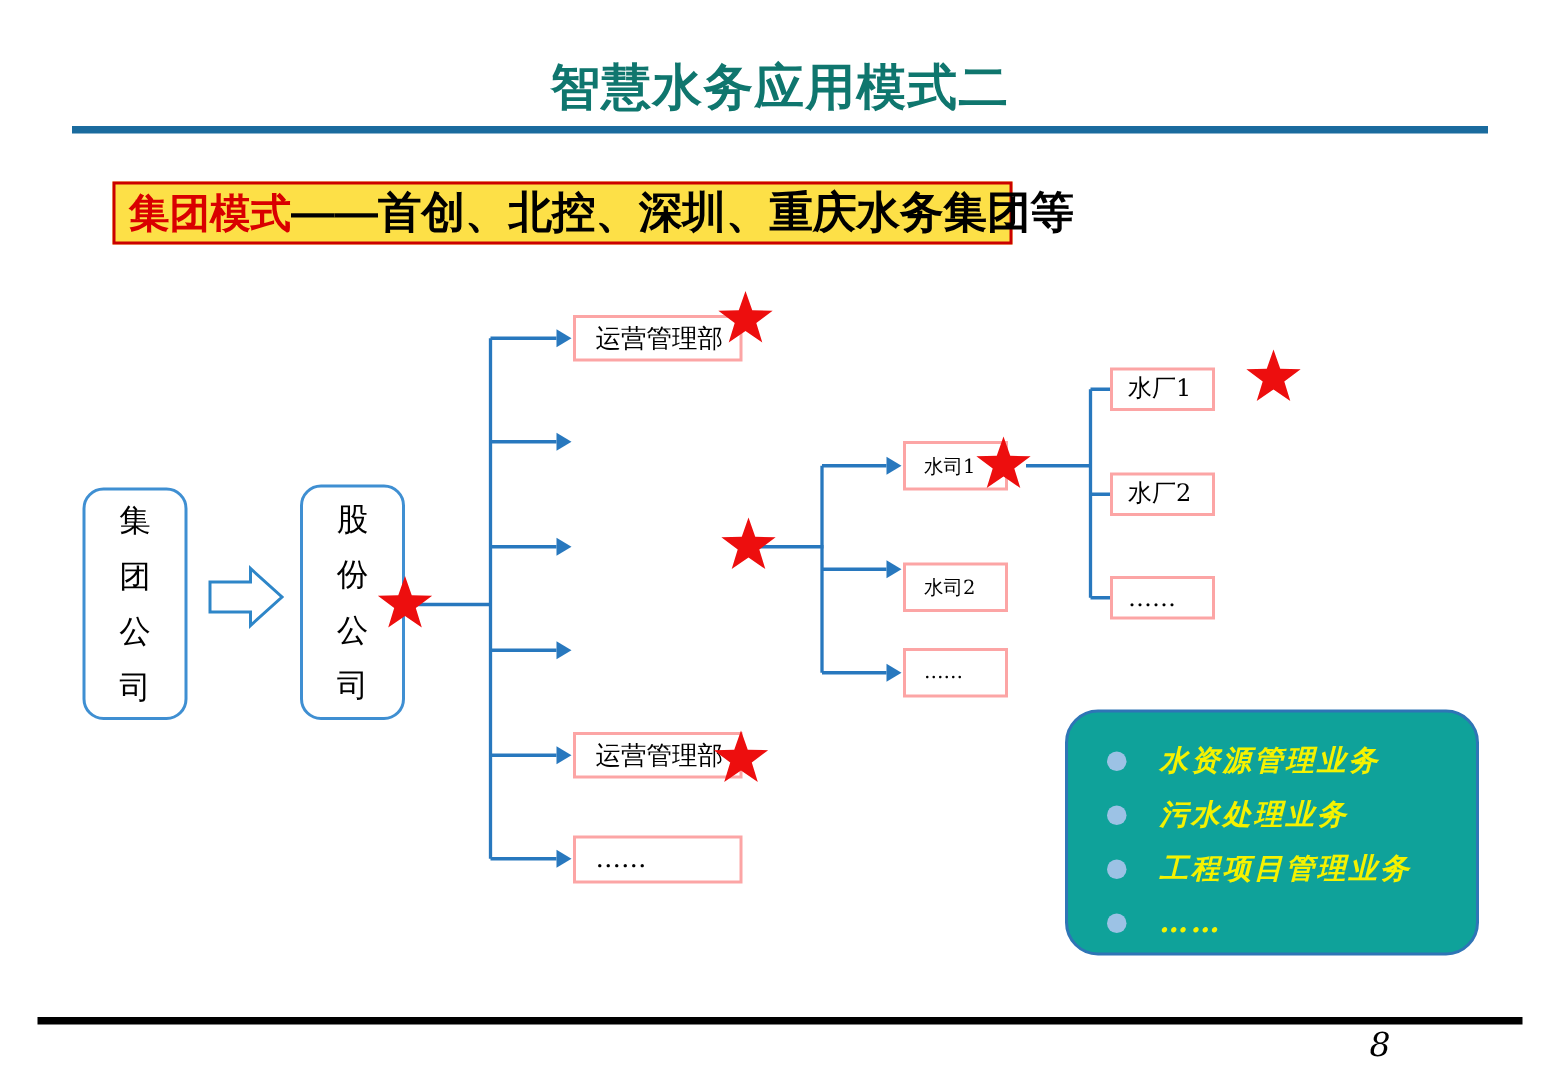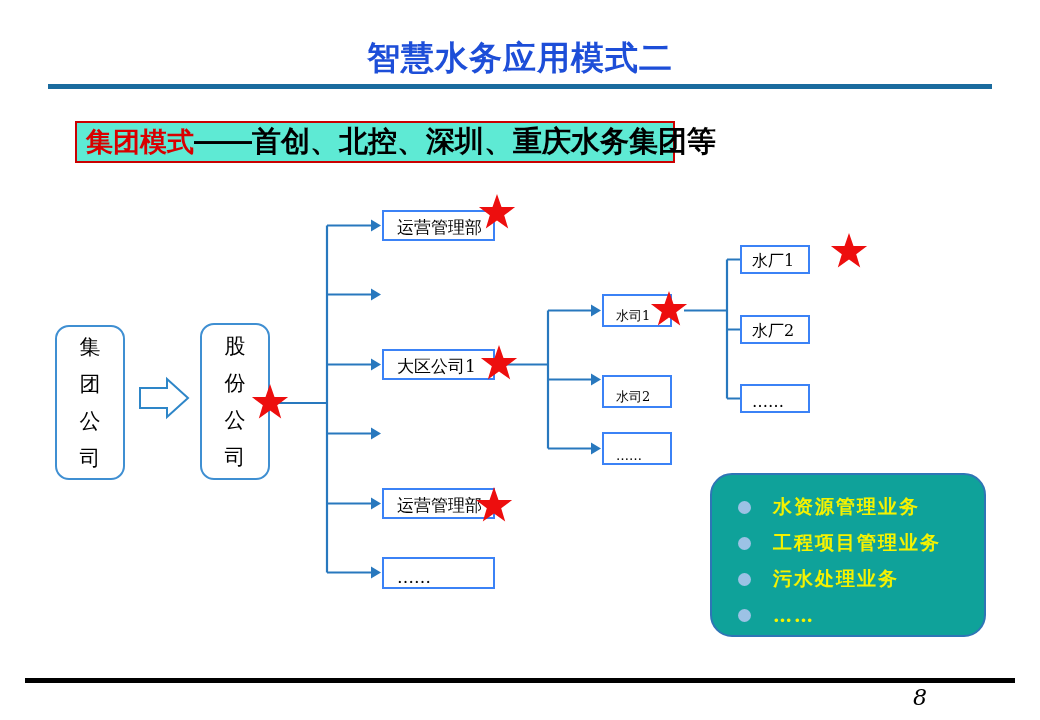--- a/index.html
+++ b/index.html
@@ -3,56 +3,57 @@
 <meta charset="utf-8">
 <style>
   html,body{margin:0;padding:0;background:#ffffff;}
   .slide{
     position:relative;width:1040px;height:720px;background:#ffffff;overflow:hidden;
     font-family:"Liberation Sans","DejaVu Sans",sans-serif;
   }
   
   .title{
     position:absolute;top:36px;left:0;width:100%;text-align:center;
-    font-size:33px;font-weight:bold;color:#1d4ed8;letter-spacing:1px;
+    font-size:33px;font-weight:bold;color:#0f766e;letter-spacing:1px;
   }
   .title-rule{position:absolute;left:48px;top:84px;width:944px;height:5px;background:#1A6B9E;}
   
   .banner{
     position:absolute;left:75px;top:121px;width:600px;height:42px;
-    border:2px solid #cb0000;box-sizing:border-box;background:#5eead4;
+    border:2px solid #cb0000;box-sizing:border-box;background:#fde047;
     display:flex;align-items:center;padding-left:9px;white-space:nowrap;
   }
   .banner-highlight{color:#d90000;font-size:27px;font-weight:bold;}
   .banner-suffix{color:#000;font-size:29px;font-weight:bold;}
   
   .kai{font-family:"DejaVu Serif","Liberation Serif",serif;}
   .rbox{
     position:absolute;border:2px solid #3f8fd2;border-radius:14px;background:#fff;
     box-sizing:border-box;display:flex;align-items:center;justify-content:center;
     color:#000;font-size:21px;
   }
   .rbox span{white-space:pre-line;text-align:center;line-height:37px;}
   #group-box{left:55px;top:325px;width:70px;height:155px;}
   #holding-box{left:200px;top:323px;width:70px;height:157px;}
   .dept-box,.wc-box,.wp-box{
-    position:absolute;border:2px solid #3b82f6;background:#fff;box-sizing:border-box;
-    display:flex;align-items:flex-end;color:#000;
+    position:absolute;border:2px solid #fca5a5;background:#fff;box-sizing:border-box;
+    display:flex;align-items:center;color:#000;
   }
   .dept-box{left:382px;width:113px;height:31px;padding-left:13px;font-size:17px;}
   .wc-box{left:602px;width:70px;height:33px;padding-left:12px;font-size:13px;}
   .wp-box{left:740px;width:70px;height:29px;padding-left:10px;font-size:16px;}
   
   .overlay{position:absolute;left:0;top:0;pointer-events:none;}
   .star{position:absolute;width:40px;height:40px;pointer-events:none;}
   
   .biz-panel{
     position:absolute;left:710px;top:473px;width:276px;height:164px;
     background:#0fa29a;border:2px solid #2e75b6;border-radius:22px;box-sizing:border-box;
     padding:14px 0 0 26px;
+    font-style:italic;
   }
   .biz-row{display:flex;align-items:center;height:36px;}
   .biz-bullet{width:13px;height:13px;border-radius:50%;background:#9cc2e5;flex:0 0 13px;}
   .biz-label{margin-left:22px;color:#f5f200;font-weight:bold;font-size:19px;letter-spacing:2px;}
   
   .bottom-rule{position:absolute;left:25px;top:678px;width:990px;height:5px;background:#000;}
   .page-num{
     position:absolute;left:905px;top:685px;width:30px;text-align:center;
     font-family:"DejaVu Serif","Liberation Serif",serif;font-style:italic;font-size:22px;color:#000;
   }
@@ -124,23 +125,20 @@
   <div class="rbox kai" id="holding-box">
     <span>股
 份
 公
 司</span>
   </div>
 
   <div class="dept-box kai" style="top:210px">
     <span>运营管理部</span>
   </div>
-  <div class="dept-box kai" style="top:349px">
-    <span>大区公司1</span>
-  </div>
   <div class="dept-box kai" style="top:488px">
     <span>运营管理部</span>
   </div>
   <div class="dept-box kai" style="top:557px;height:32px">
     <span>……</span>
   </div>
 
   <div class="wc-box kai" style="top:294px">
     <span>水司1</span>
   </div>
@@ -180,25 +178,25 @@
     <polygon points="20,1 24.5,13.9 38.1,14.1 27.2,22.3 31.2,35.4 20,27.6 8.8,35.4 12.8,22.3 1.9,14.1 15.5,13.9" fill="#ed0e0e"></polygon>
   </svg>
 
   <div class="biz-panel">
     <div class="biz-row">
       <span class="biz-bullet"></span>
       <span class="biz-label kai">水资源管理业务</span>
     </div>
     <div class="biz-row">
       <span class="biz-bullet"></span>
+      <span class="biz-label kai">污水处理业务</span>
+    </div>
+    <div class="biz-row">
+      <span class="biz-bullet"></span>
       <span class="biz-label kai">工程项目管理业务</span>
-    </div>
-    <div class="biz-row">
-      <span class="biz-bullet"></span>
-      <span class="biz-label kai">污水处理业务</span>
     </div>
     <div class="biz-row">
       <span class="biz-bullet"></span>
       <span class="biz-label kai">……</span>
     </div>
   </div>
 
   <div class="bottom-rule"></div>
   <div class="page-num">8</div>
 

